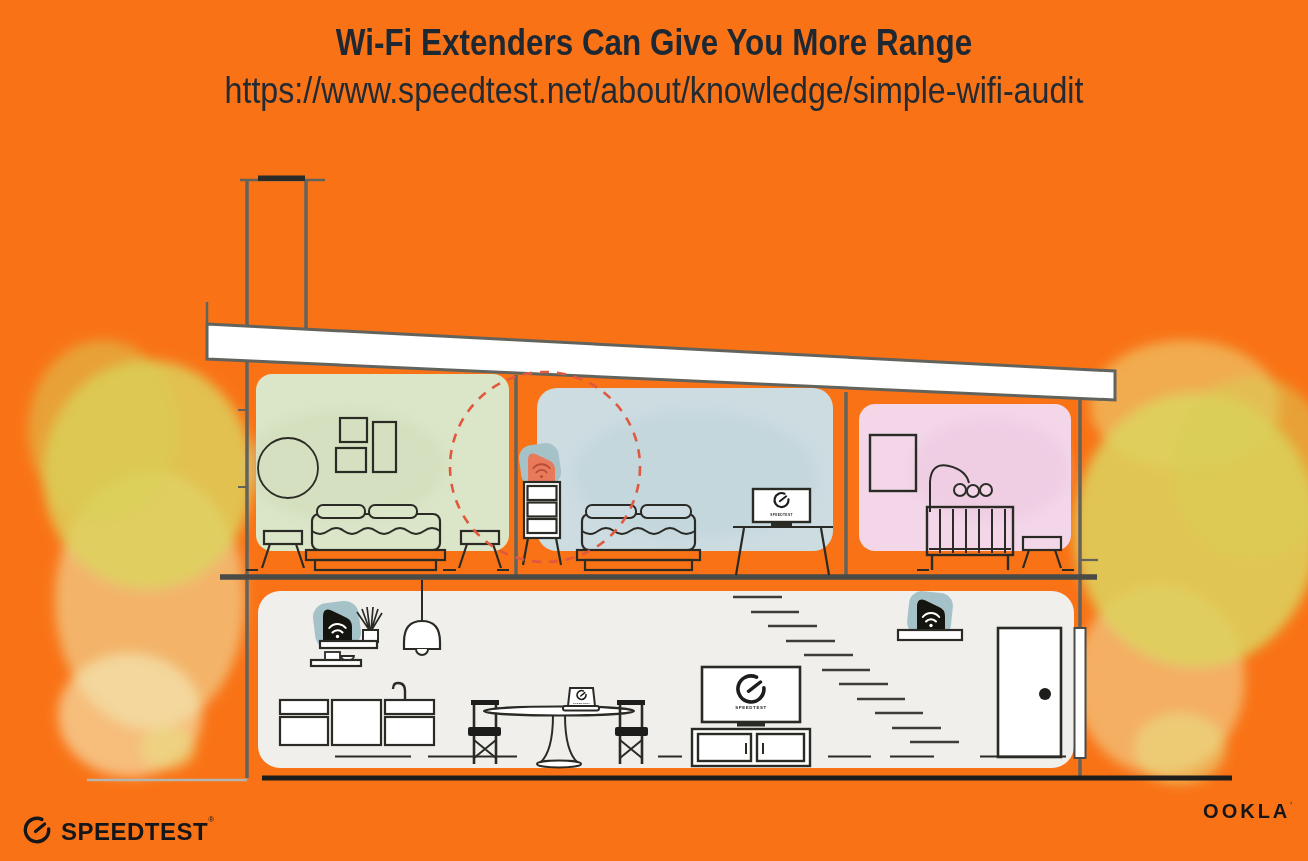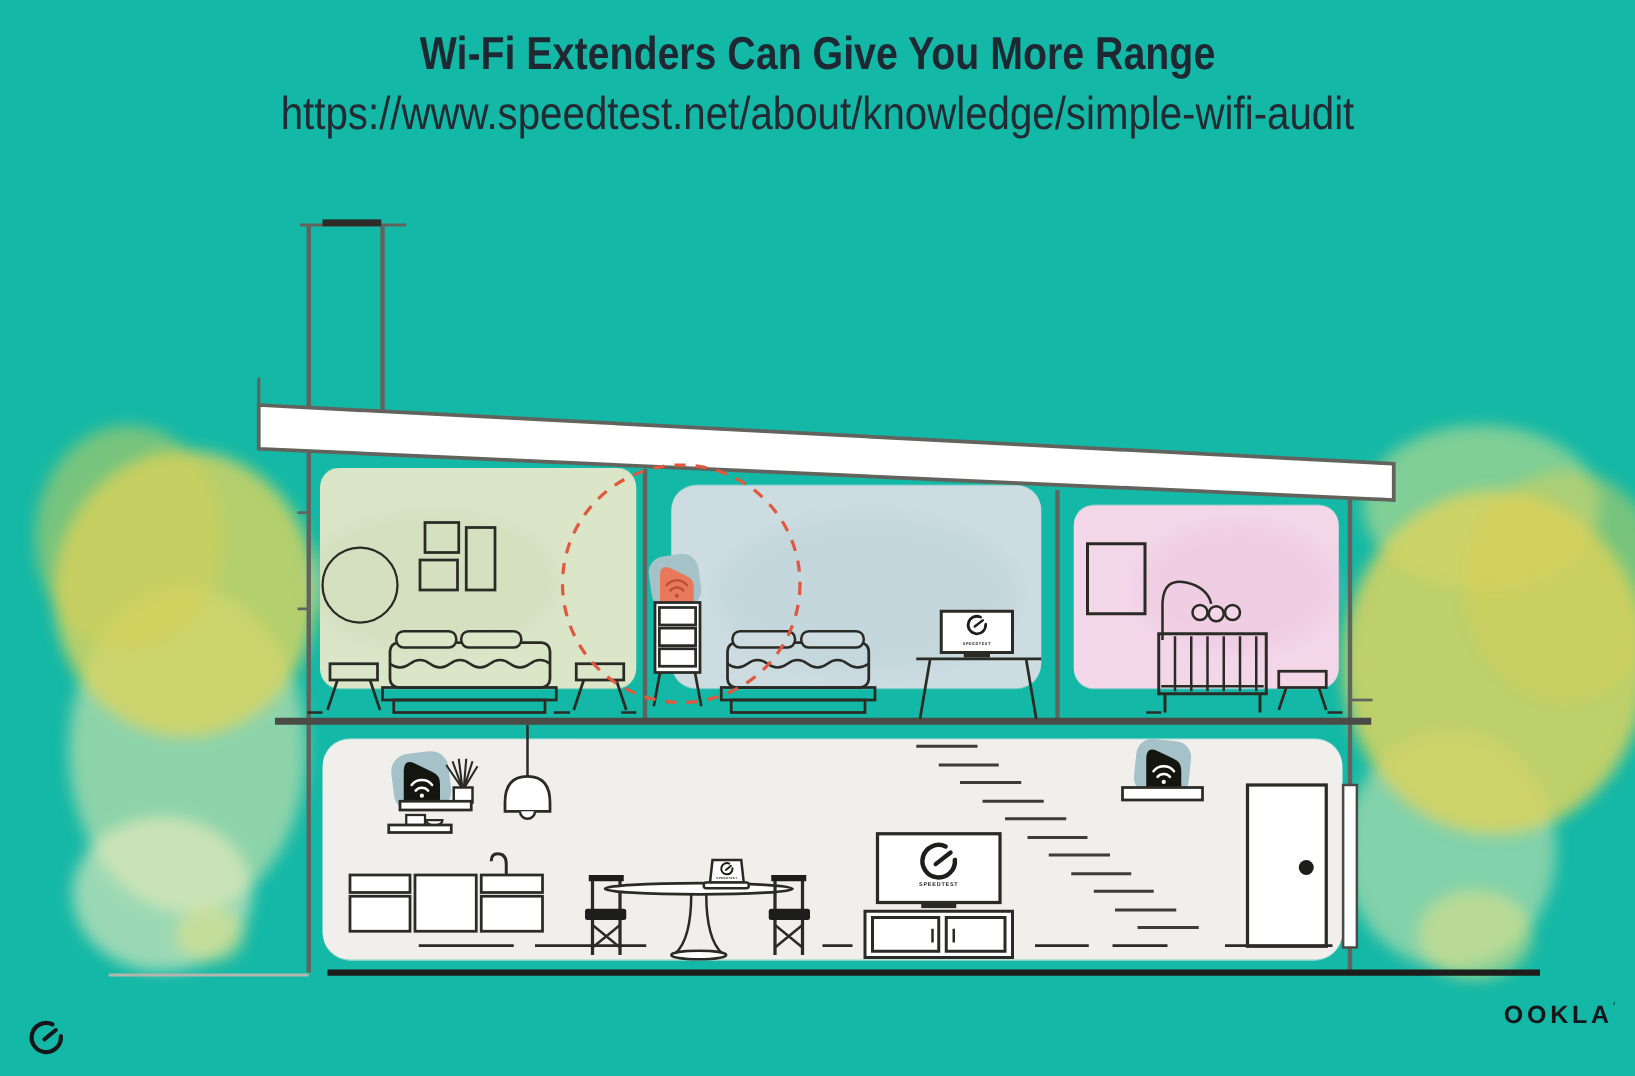--- a/index.html
+++ b/index.html
@@ -1,16 +1,16 @@
 <!DOCTYPE html>
 <html><head>
 <meta charset="utf-8">
 <style>
   html,body{margin:0;padding:0;background:#ffffff;}
-  #canvas{position:relative;width:1308px;height:861px;background:#14b8a6;overflow:hidden;
+  #canvas{position:relative;width:1308px;height:861px;background:#f97316;overflow:hidden;
           font-family:"Liberation Sans", sans-serif;color:#20262b;}
   .hdr{position:absolute;left:0;width:1308px;text-align:center;}
   #title{top:22px;font-size:37px;font-weight:700;letter-spacing:0px;
          transform:scaleX(.85);transform-origin:50% 50%;color:#1e2832;}
   #url{top:70px;font-size:37px;font-weight:400;color:#222b33;
        transform:scaleX(.87);transform-origin:50% 50%;}
   #illu{position:absolute;left:0;top:0;}
   .footer-left{position:absolute;left:20px;top:813px;display:flex;align-items:center;gap:7px;}
   .st-word{font-size:24px;font-weight:700;letter-spacing:.5px;color:#15161a;}
   .st-reg{font-size:8px;vertical-align:18px;color:#15161a;}
@@ -286,19 +286,22 @@
     </g>
 
     <circle cx="545" cy="467" r="95" fill="none" stroke="#e0593f" stroke-width="2.6" stroke-dasharray="9 8"></circle>
   </svg>
 
   <div class="footer-left">
     <svg width="34" height="34" viewBox="0 0 32 32">
       <path d="M26.96,15.04 A11,11 0 1 1 20.65,6.03" fill="none" stroke="#15161a" stroke-width="3.2" stroke-linecap="round"></path>
       <path d="M14.6,17.4 L23.2,10.4" stroke="#15161a" stroke-width="3" stroke-linecap="round"></path>
     </svg>
+    <div>
+      <span class="st-word">SPEEDTEST</span><span class="st-reg">®</span>
+    </div>
   </div>
 
   <div class="footer-right">
     <span class="ookla-word">OOKLA</span><span class="ookla-tm">′</span>
   </div>
 
 </div>
 
 </body></html>

